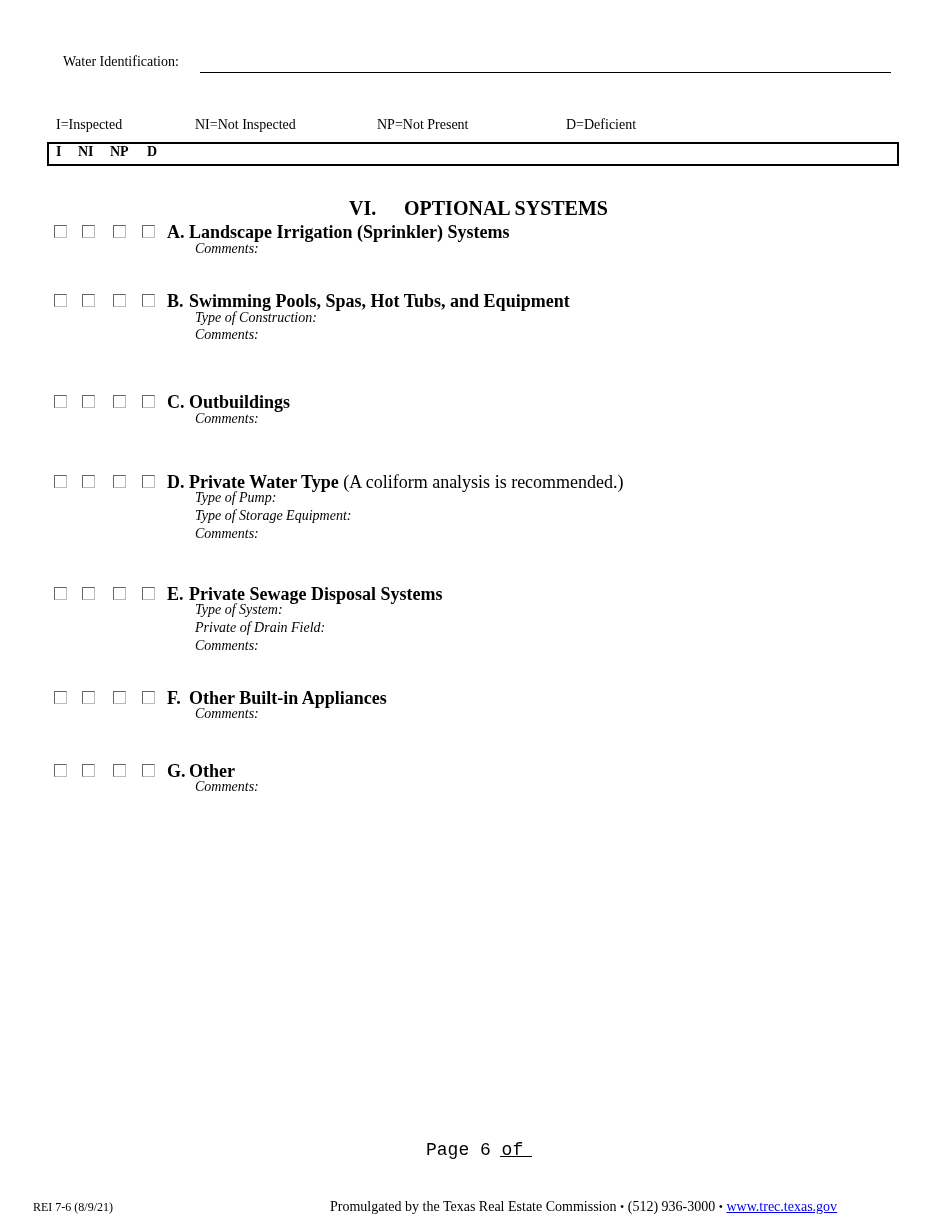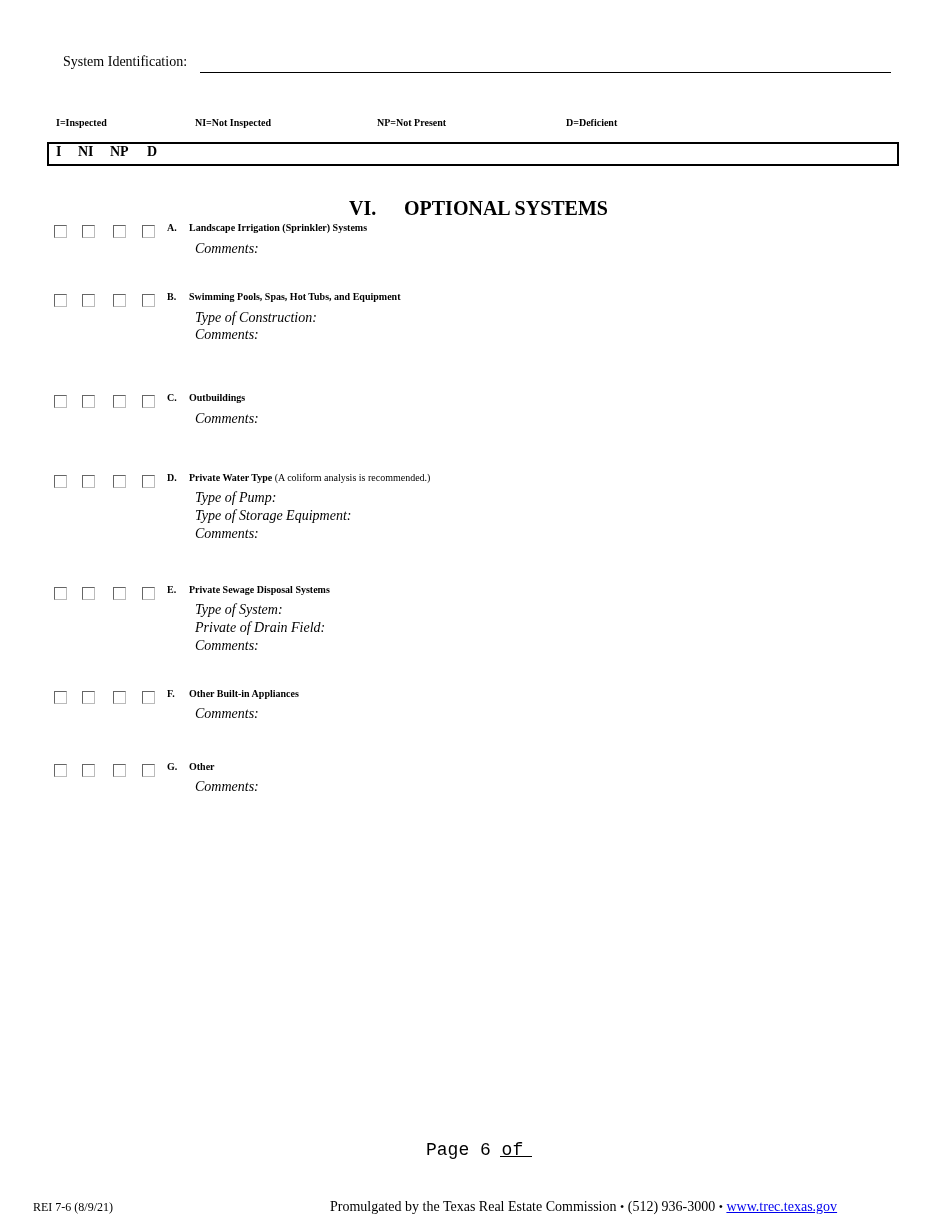--- a/index.html
+++ b/index.html
@@ -3,48 +3,48 @@
   <meta charset="utf-8">
   <style>
     html, body { margin: 0; padding: 0; background: #ffffff; }
     body {
       width: 950px; height: 1230px; position: relative; overflow: hidden;
       font-family: "Liberation Serif", "DejaVu Serif", serif; color: #000;
     }
     .abs { position: absolute; }
     .report-id-label { left: 63px; top: 54px; font-size: 14px; }
     .report-id-line { left: 200px; top: 72px; width: 691px; height: 0; border-bottom: 1px solid #000; }
-    .legend { top: 117px; font-size: 10px; font-weight: bold; }
+    .legend { top: 117px; font-size: 14px; font-weight: normal; }
     .header-box {
       left: 47px; top: 142px; width: 848px; height: 20px;
       border: 2px solid #000; box-sizing: content-box;
     }
     .header-col { top: 144px; font-size: 14px; font-weight: bold; }
     .section-title { top: 197px; font-size: 20px; font-weight: bold; }
     .cb {
       position: absolute; width: 13px; height: 13px; box-sizing: border-box;
       border-top: 1px solid #666; border-left: 1px solid #666;
       border-right: 1px solid #bbb; border-bottom: 1px solid #bbb;
       background: #fff;
     }
-    .item-title { position: absolute; left: 167px; font-size: 10px; font-weight: bold; white-space: nowrap; }
+    .item-title { position: absolute; left: 167px; font-size: 18px; font-weight: bold; white-space: nowrap; }
     .item-title .note { font-weight: normal; }
     .item-title .letter { display: inline-block; width: 22px; }
     .sub { position: absolute; left: 195px; font-size: 14px; font-style: italic; white-space: nowrap; }
     .page-num { left: 426px; top: 1140px; font-size: 18px; font-family: Liberation Mono, monospace; }
     .page-line { left: 500px; top: 1156px; width: 32px; border-bottom: 1px solid #000; }
     .form-id { left: 33px; top: 1200px; font-size: 12px; text-align: right; }
     .promulgated { left: 330px; top: 1199px; font-size: 14px; white-space: nowrap; }
     .promulgated a { color: #0000ee; text-decoration: underline; }
     .bullet { font-size: 12px; }
   </style>
 </head>
 <body>
 
-<div class="abs report-id-label">System Identification:</div>
+<div class="abs report-id-label">Water Identification:</div>
 <div class="abs report-id-line"></div>
 
 <div class="abs legend" style="left:56px">I=Inspected</div>
 <div class="abs legend" style="left:195px">NI=Not Inspected</div>
 <div class="abs legend" style="left:377px">NP=Not Present</div>
 <div class="abs legend" style="left:566px">D=Deficient</div>
 
 <div class="abs header-box"></div>
 <div class="abs header-col" style="left:56px">I</div>
 <div class="abs header-col" style="left:78px">NI</div>

